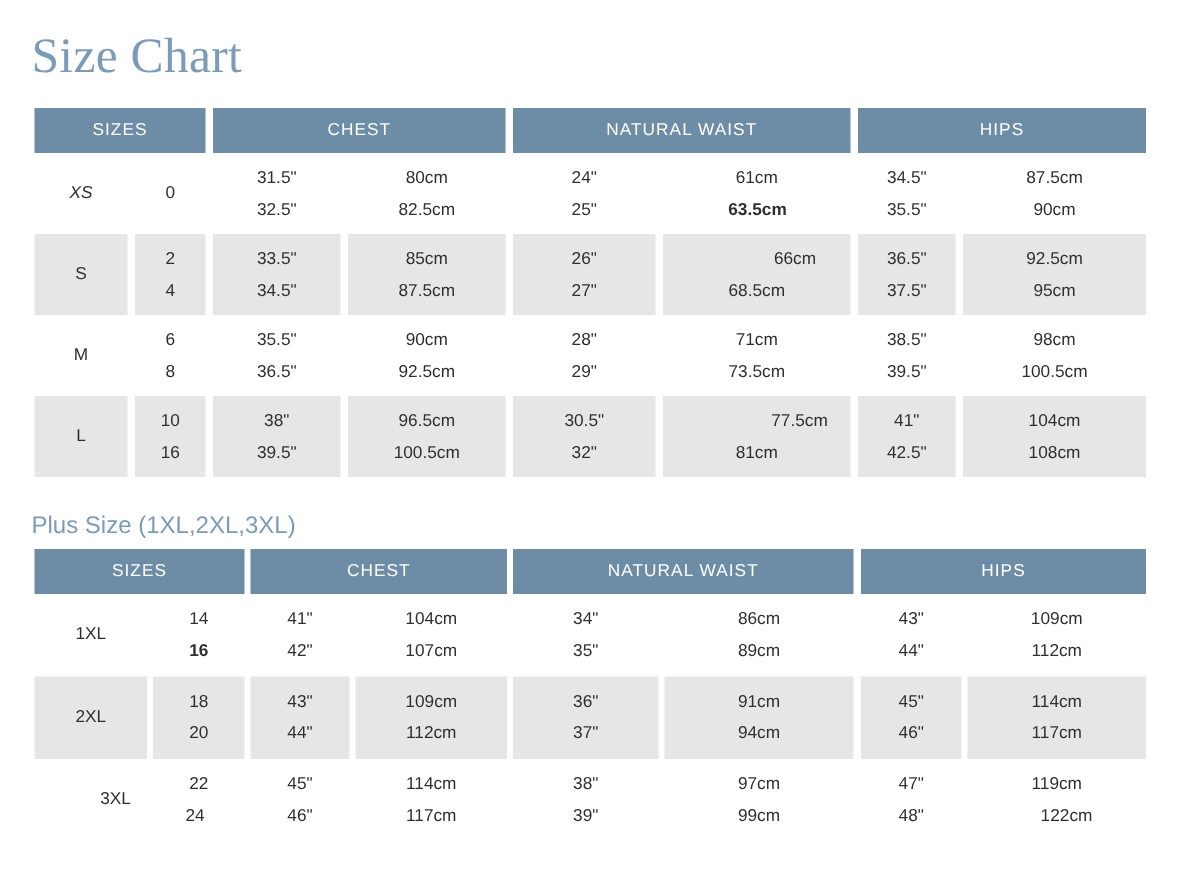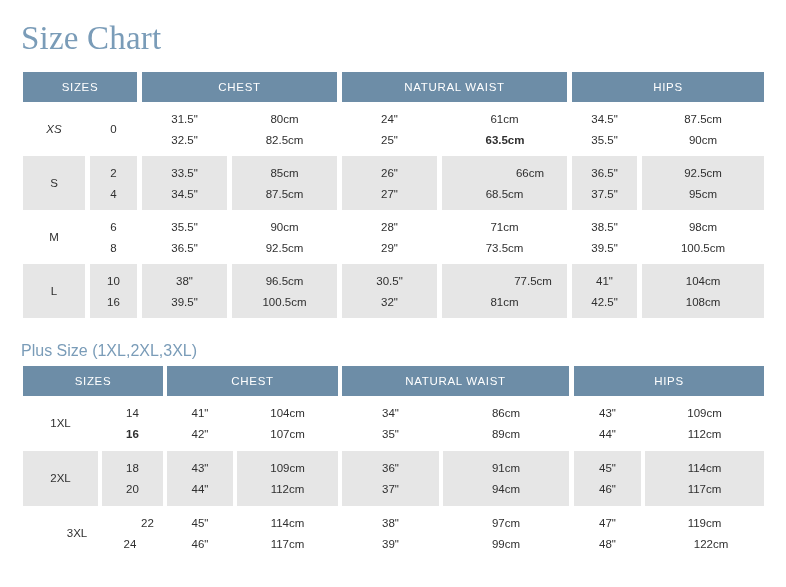--- a/index.html
+++ b/index.html
@@ -283,21 +283,21 @@
       <div class="trow">
         <div class="cellblock" style="left: 0px; width: 75px;"></div>
         <div class="cellblock" style="left: 79px; width: 61px;"></div>
         <div class="cellblock" style="left: 144px; width: 66px;"></div>
         <div class="cellblock" style="left: 214px; width: 101px;"></div>
         <div class="cellblock" style="left: 319px; width: 97px;"></div>
         <div class="cellblock" style="left: 420px; width: 126px;"></div>
         <div class="cellblock" style="left: 551px; width: 67px;"></div>
         <div class="cellblock" style="left: 622px; width: 119px;"></div>
         <div class="val sizename line-mid" style="left: 54px;">3XL</div>
-        <div class="val line-top" style="left: 109.5px; margin-left: 15px;">22</div>
+        <div class="val line-top" style="left: 109.5px;">22</div>
         <div class="val line-bottom" style="left: 107px;">24</div>
         <div class="val line-top" style="left: 177px;">45"</div>
         <div class="val line-bottom" style="left: 177px;">46"</div>
         <div class="val line-top" style="left: 264.5px;">114cm</div>
         <div class="val line-bottom" style="left: 264.5px;">117cm</div>
         <div class="val line-top" style="left: 367.5px;">38"</div>
         <div class="val line-bottom" style="left: 367.5px;">39"</div>
         <div class="val line-top" style="left: 483px;">97cm</div>
         <div class="val line-bottom" style="left: 483px;">99cm</div>
         <div class="val line-top" style="left: 584.5px;">47"</div>

